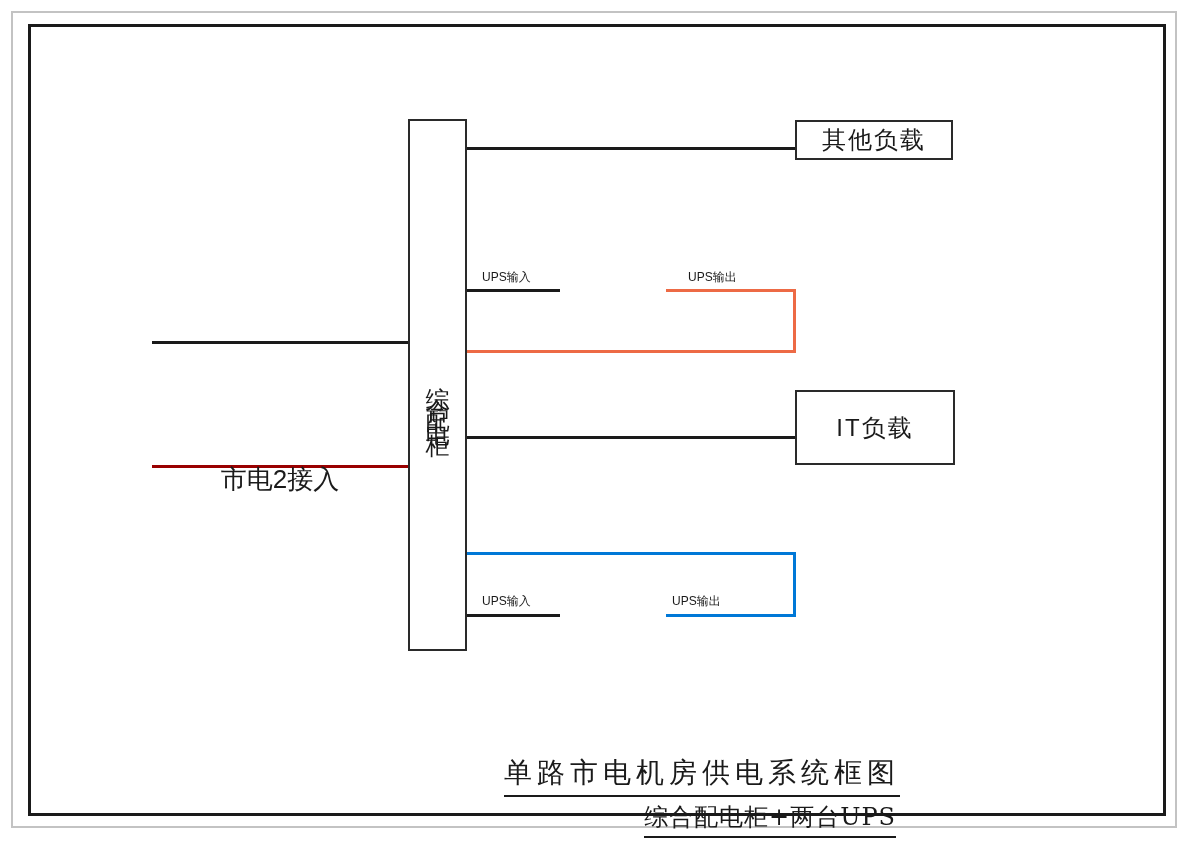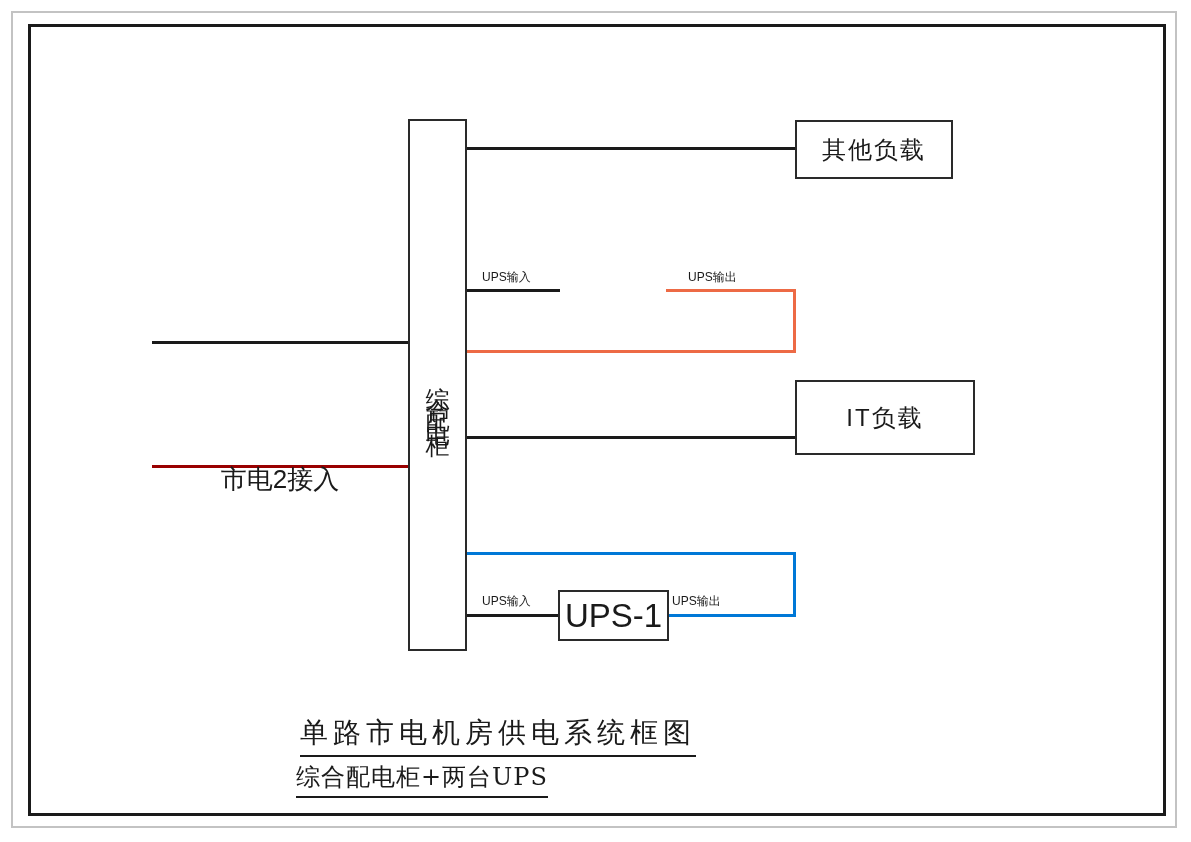--- a/index.html
+++ b/index.html
@@ -72,24 +72,25 @@
     position: absolute;
     font-size: 26px;
     line-height: 30px;
     font-weight: 500;
     text-align: center;
     width: 256px;
     z-index: 3;
   }
   .title-block {
     position: absolute;
-    text-align: left;
+    text-align: right;
     font-family: "DejaVu Serif", "Liberation Serif", serif;
     color: #1a1a1a;
     z-index: 3;
+    margin-top: 40px;
   }
   .title-block .text {
     display: inline-block;
     border-bottom: 2px solid #1a1a1a;
     padding-bottom: 3px;
     white-space: nowrap;
   }
   .diagram-title { left: 300px; top: 714px; width: 600px; font-size: 28px; letter-spacing: 5px; }
   .diagram-subtitle { left: 296px; top: 761px; width: 600px; font-size: 24px; letter-spacing: 1px; }
 </style>
@@ -117,32 +118,29 @@
   <div class="line" style="left:463px; top:552px; width:333px; height:3px; background:#0078D7;"></div>
   <div class="line" style="left:793px; top:552px; width:3px; height:65px; background:#0078D7;"></div>
   <div class="line" style="left:666px; top:614px; width:130px; height:3px; background:#0078D7;"></div>
 
   <div class="line" style="left:463px; top:614px; width:97px; height:3px;"></div>
 
   <div class="node" style="left:408px; top:119px; width:59px; height:532px;">
     <span class="cabinet-label">综合配电柜</span>
   </div>
 
-  <div class="node" style="left:795px; top:120px; width:158px; height:59px;">
+  <div class="node" style="left:795px; top:120px; width:158px; height:40px;">
     <span class="load-label">其他负载</span>
   </div>
 
-  <div class="node" style="left:795px; top:380px; width:180px; height:75px;">
+  <div class="node" style="left:795px; top:390px; width:160px; height:75px;">
     <span class="load-label">IT负载</span>
   </div>
 
 
-  <div class="node" style="left:558px; top:590px; width:111px; height:51px;">
-    <span class="ups-name">UPS-1</span>
-  </div>
 
   <div class="mains-label" style="left:152px; top:440px;margin-top:24px;">市电2接入</div>
 
   <div class="small-label" style="left:482px; top:267px;">UPS输入</div>
   <div class="small-label" style="left:688px; top:267px;">UPS输出</div>
 
   <div class="small-label" style="left:482px; top:591px;">UPS输入</div>
   <div class="small-label" style="left:672px; top:591px;">UPS输出</div>
 
   <div class="title-block diagram-title">

